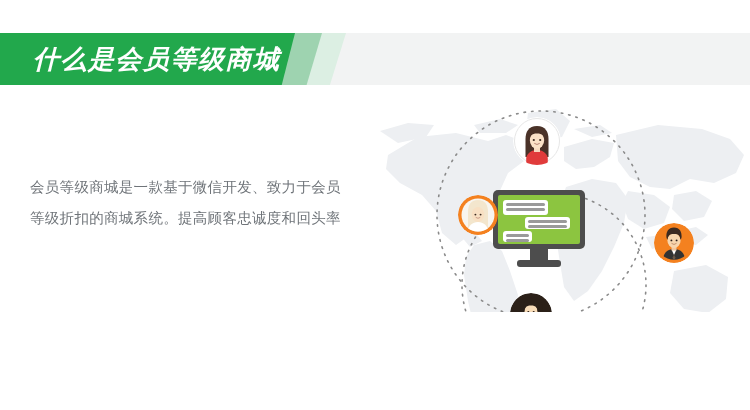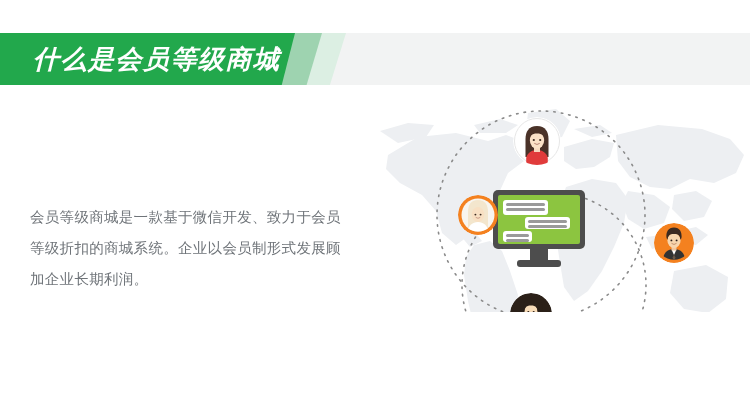--- a/index.html
+++ b/index.html
@@ -87,21 +87,20 @@
   .body-copy {
     position: absolute;
     left: 30px;
     top: 172px;
     width: 348px;
     color: #6f7479;
     font-size: 14.5px;
     line-height: 31px;
     letter-spacing: 0.3px;
     font-family: "DejaVu Sans", "Liberation Sans", sans-serif;
-    margin-top: 30px;
   }
   .body-copy .ln { display: block; white-space: nowrap; }
 
   
   .illustration {
     position: absolute;
     left: 378px;
     top: 95px;
     width: 372px;
     height: 315px;
@@ -188,22 +187,21 @@
   <div class="banner-row">
     <div class="banner-graystrip"></div>
     <div class="banner-fade2"></div>
     <div class="banner-fade1"></div>
     <div class="banner-green"></div>
     <div class="banner-title">什么是会员等级商城</div>
   </div>
 
   <div class="body-copy">
     <span class="ln">会员等级商城是一款基于微信开发、致力于会员</span>
-    <span class="ln">等级折扣的商城系统。企业以会员制形式发展顾</span>
-    <span class="ln">加企业长期利润。</span>
+    <span class="ln">等级折扣的商城系统。提高顾客忠诚度和回头率</span>
   </div>
 
   <div class="illustration">
 
     <svg class="worldmap" viewBox="0 0 372 315">
       <g fill="#edeff2">
 
         <path d="M10 60 L40 42 L78 38 L110 46 L128 40 L150 48 L146 66 L130 78 L120 100 L104 118 L92 140 L78 150 L64 138 L58 116 L44 100 L22 88 L8 74 Z"></path>
         <path d="M2 36 L30 28 L56 30 L48 42 L20 48 Z"></path>
         <path d="M96 30 L122 24 L140 30 L128 38 L102 38 Z"></path>

